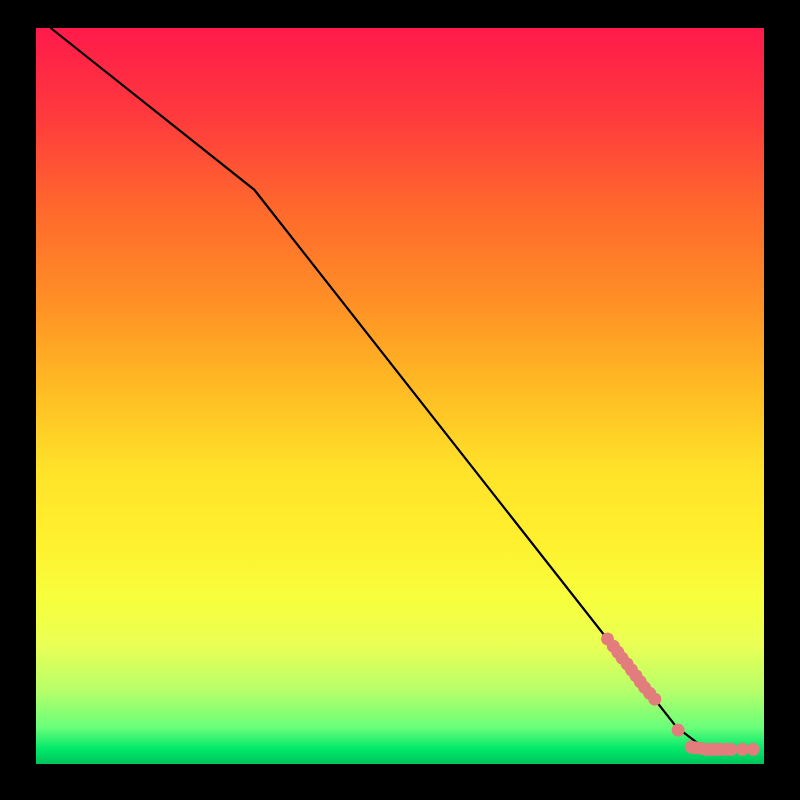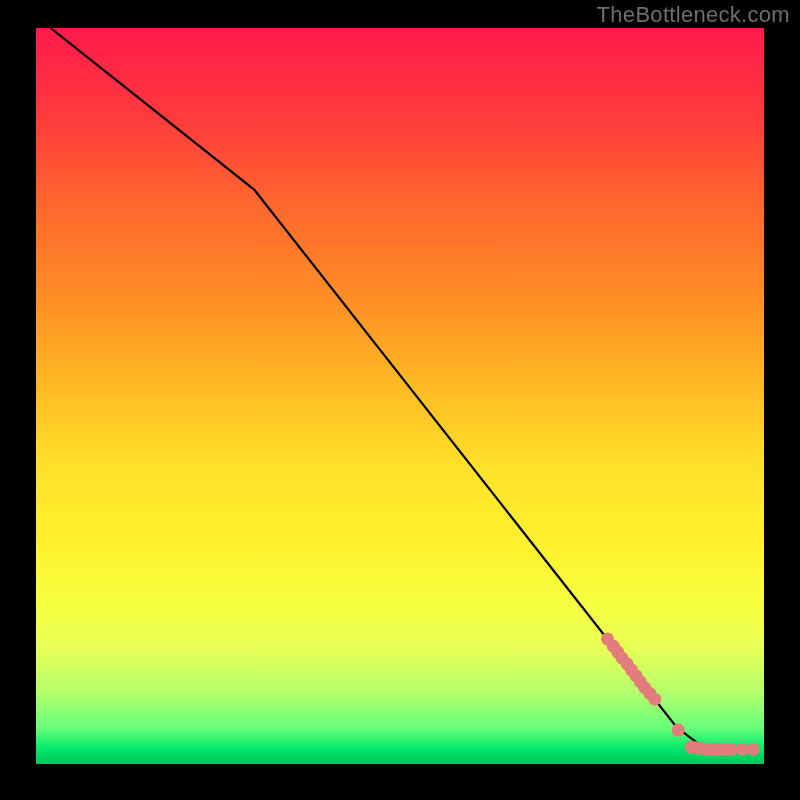--- a/index.html
+++ b/index.html
@@ -53,21 +53,20 @@
     left: 0;
     top: 0;
     width: 728px;
     height: 736px;
   }
 </style>
 </head>
 <body>
 
 <div class="frame">
-  <div class="watermark">TheBottleneck.com</div>
 
   <div class="plot">
     <svg class="overlay" viewBox="0 0 728 736">
       <g>
         <path id="curve-path" fill="none" stroke="#000" stroke-width="2.2" d="M14.6 0.0 L218.4 161.9 L640.6 699.2 L669.8 721.3 L706.2 721.3"></path>
       </g>
       <g id="markers-group">
           <circle cx="571.5" cy="610.9" r="6.5" fill="#e37c7c"></circle>
           <circle cx="577.3" cy="618.2" r="6.5" fill="#e37c7c"></circle>
           <circle cx="581.7" cy="624.1" r="6.5" fill="#e37c7c"></circle>

